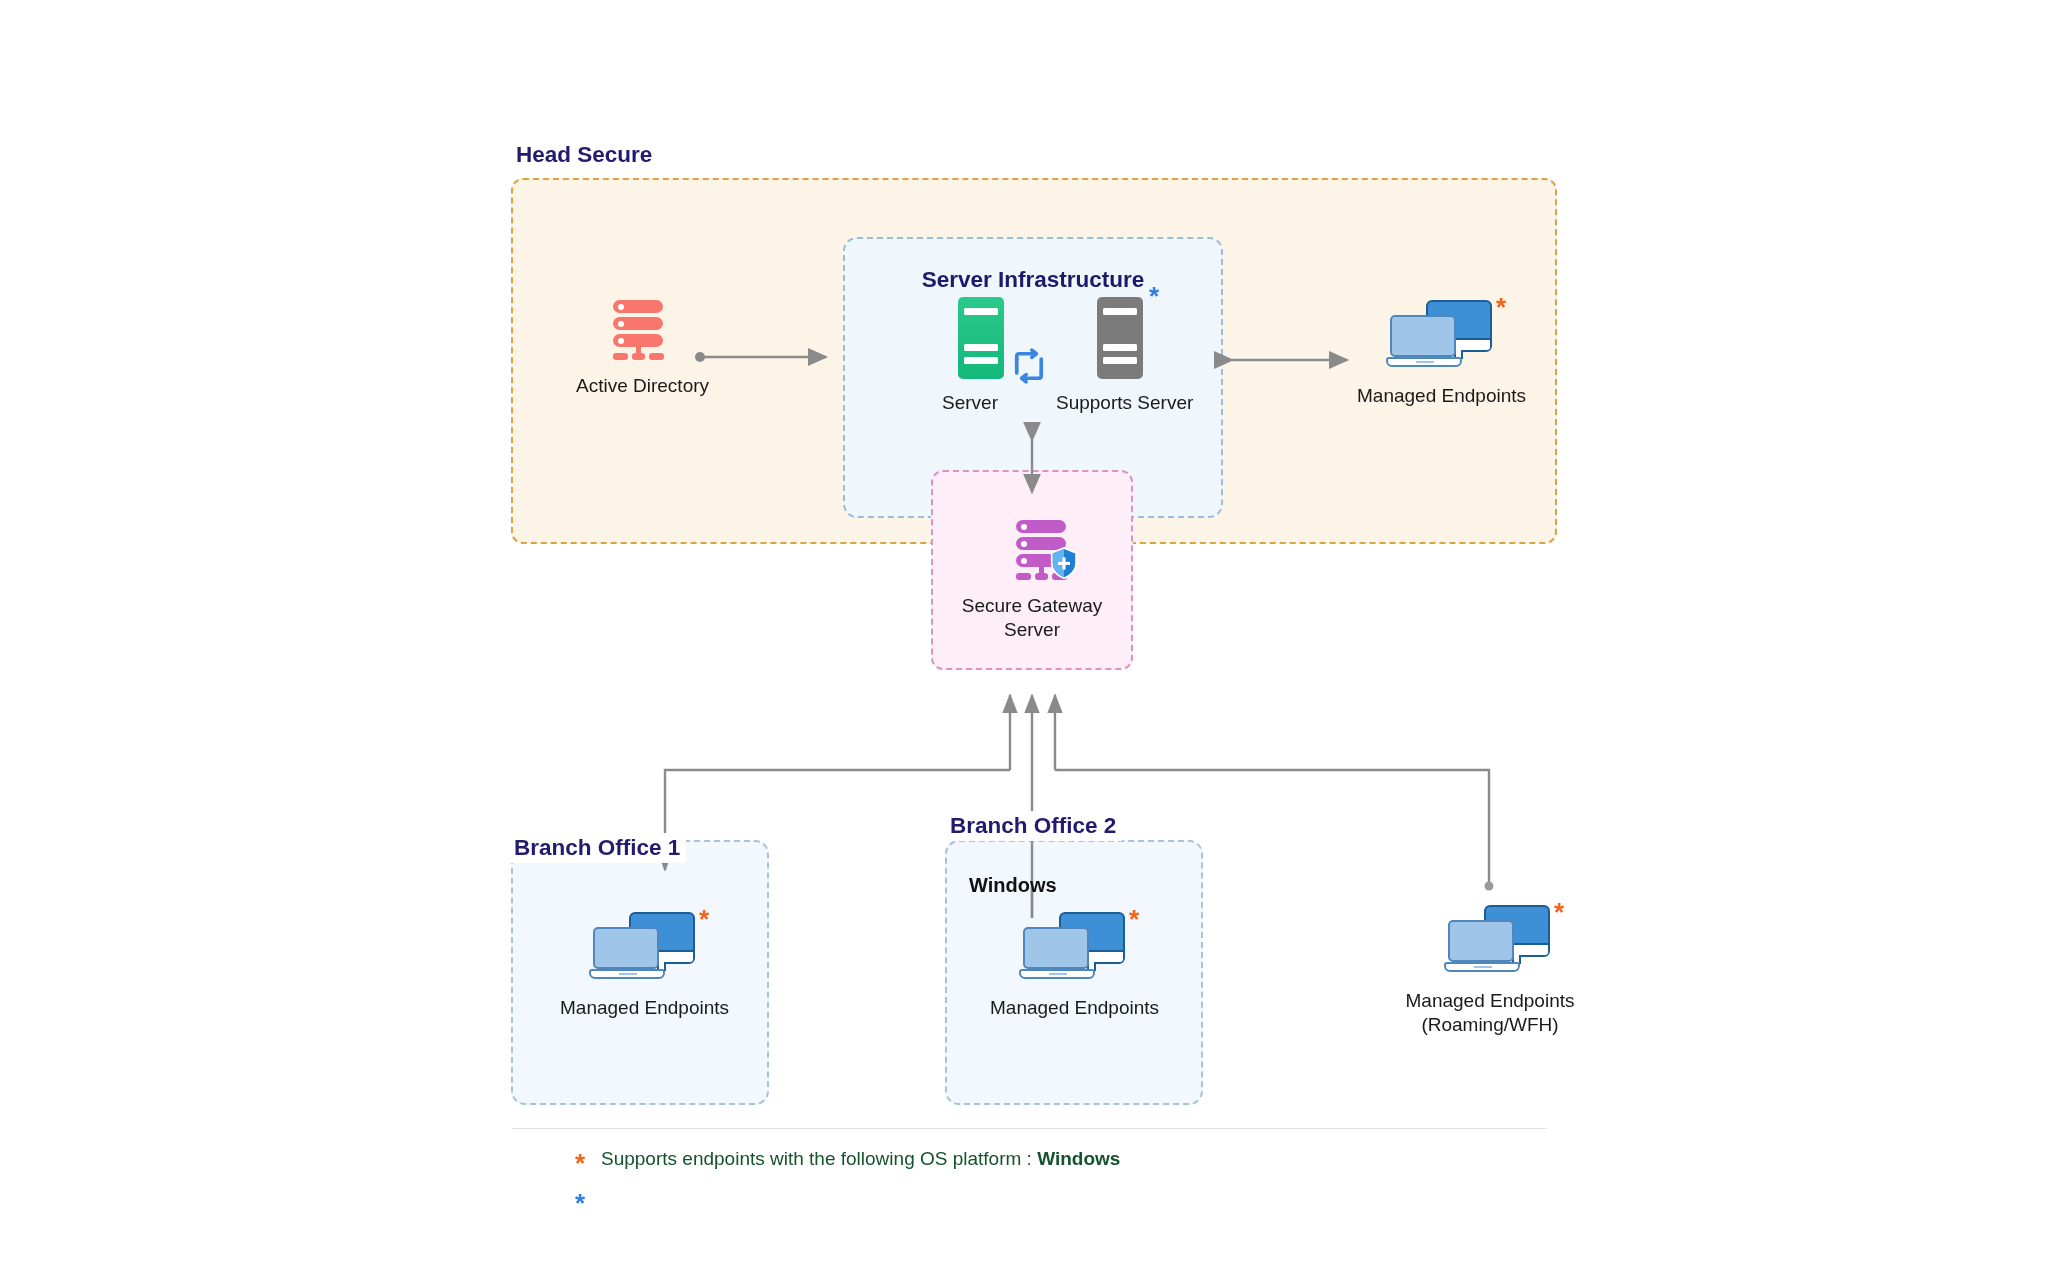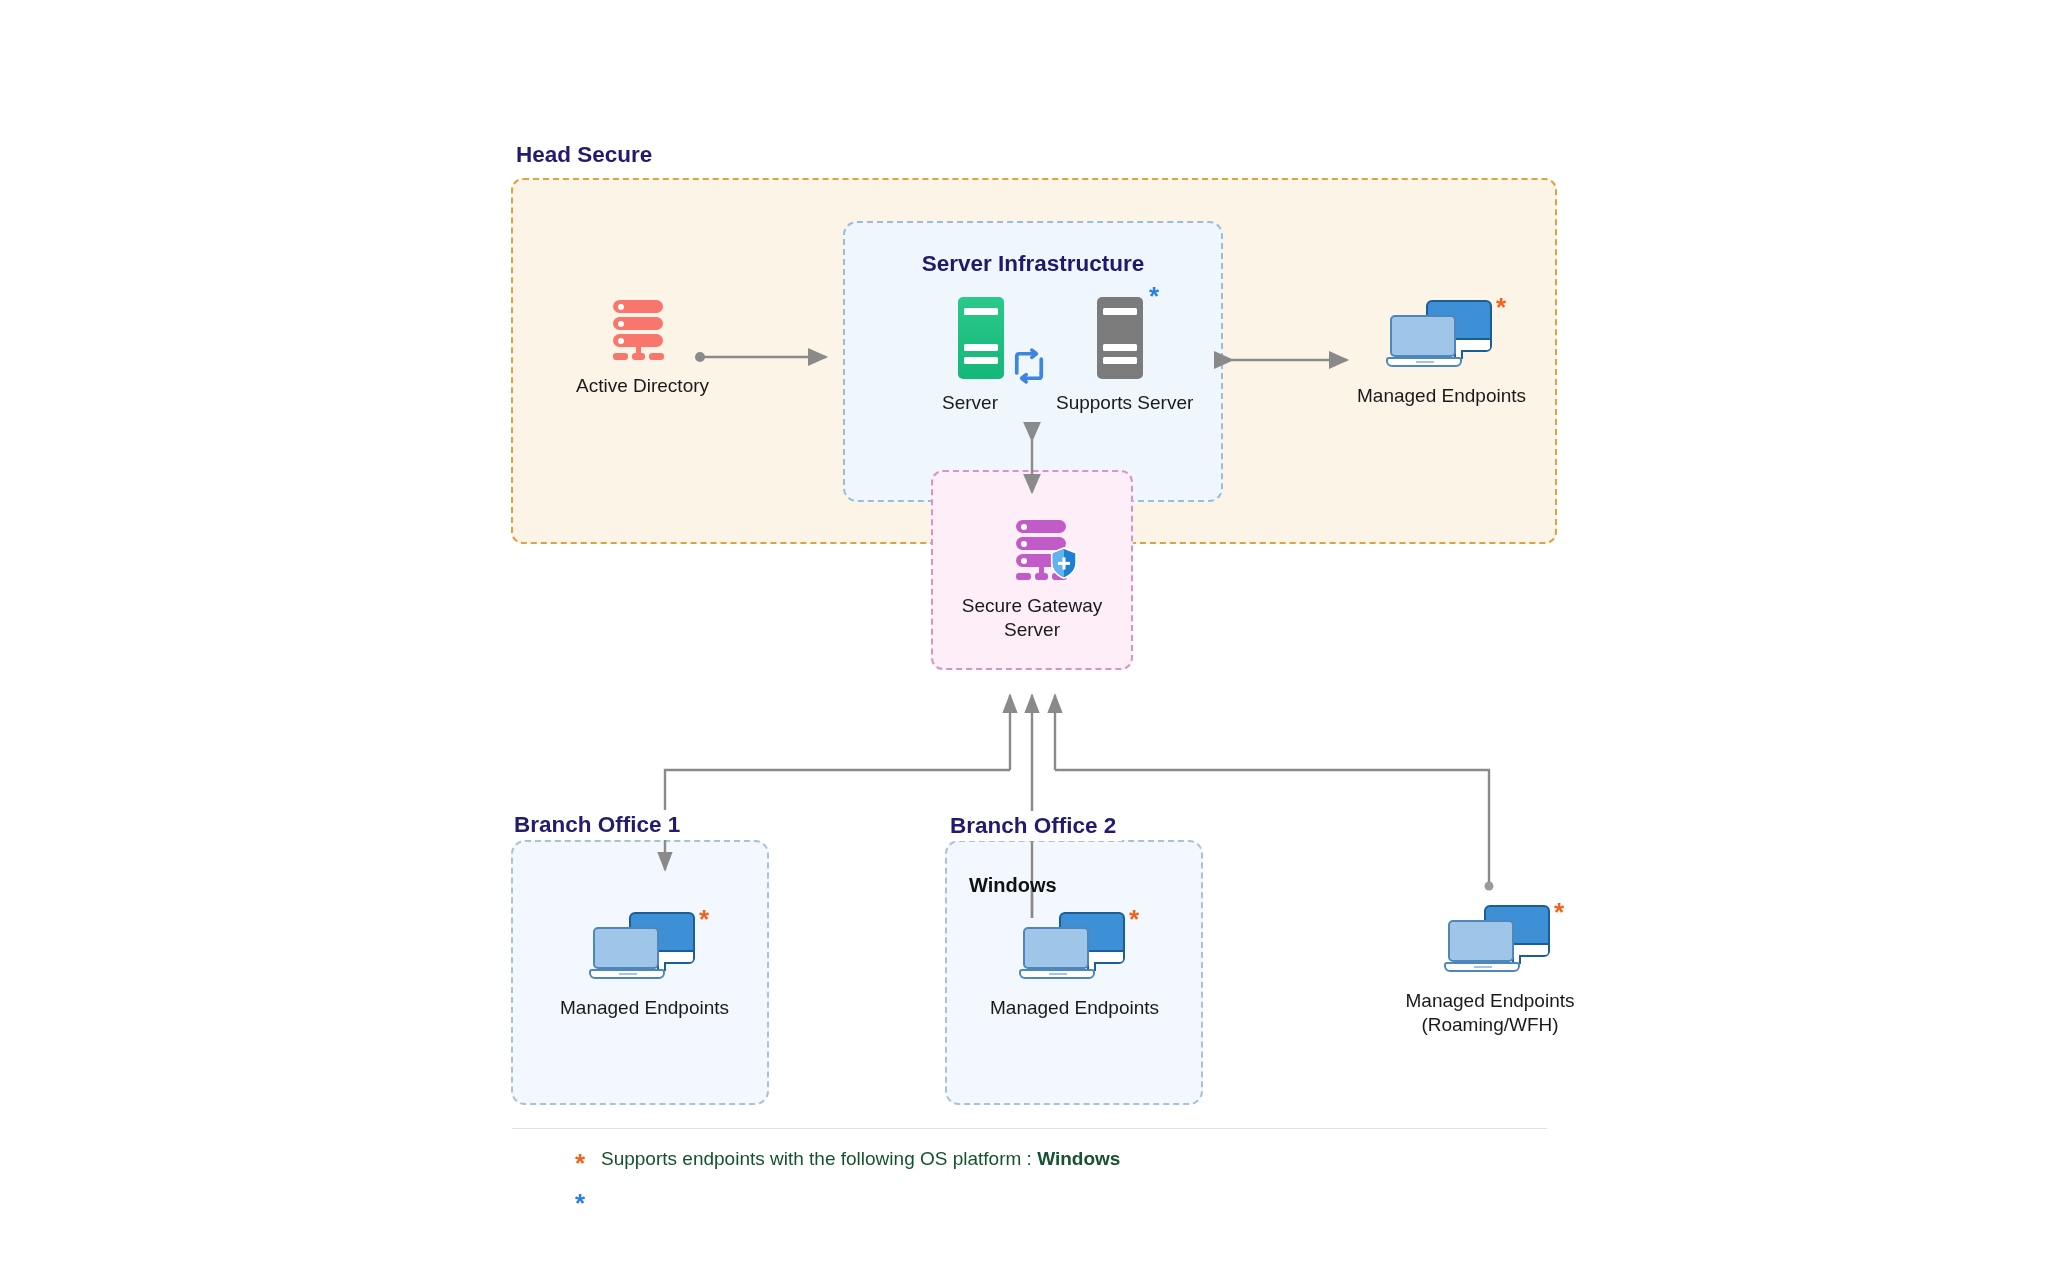--- a/index.html
+++ b/index.html
@@ -14,36 +14,36 @@
   
   .zone-label {
     position: absolute;
     font-weight: bold;
     color: #221b6e;
     background: #ffffff;
     white-space: nowrap;
     z-index: 30;
   }
   #head-office-label { left: 512px; top: 142px; font-size: 22.5px; padding: 0 4px; }
-  #branch1-label { left: 508px; top: 810px; font-size: 22.5px; padding: 2px 6px; }
+  #branch1-label { left: 508px; top: 833px; font-size: 22.5px; padding: 2px 6px; }
   #branch2-label { left: 944px; top: 811px; font-size: 22.5px; padding: 2px 6px; }
 
   #head-office-box {
     position: absolute; left: 511px; top: 178px;
     width: 1046px; height: 188px;
     background: #fdf4e8;
     border: 2px dashed #d9a441;
     border-radius: 12px;
     z-index: 2;
   }
   
   #head-office-box { height: 366px; }
 
   #server-infra-box {
-    position: absolute; left: 843px; top: 221px;
+    position: absolute; left: 843px; top: 237px;
     width: 380px; height: 281px;
     background: #eff6fc;
     border: 2px dashed #9dbcd8;
     border-radius: 14px;
     z-index: 4;
   }
   #server-infra-title {
     position: absolute; left: 0; right: 0; top: 28px;
     text-align: center;
     font-size: 22.5px; font-weight: bold; color: #1b1a6b;

